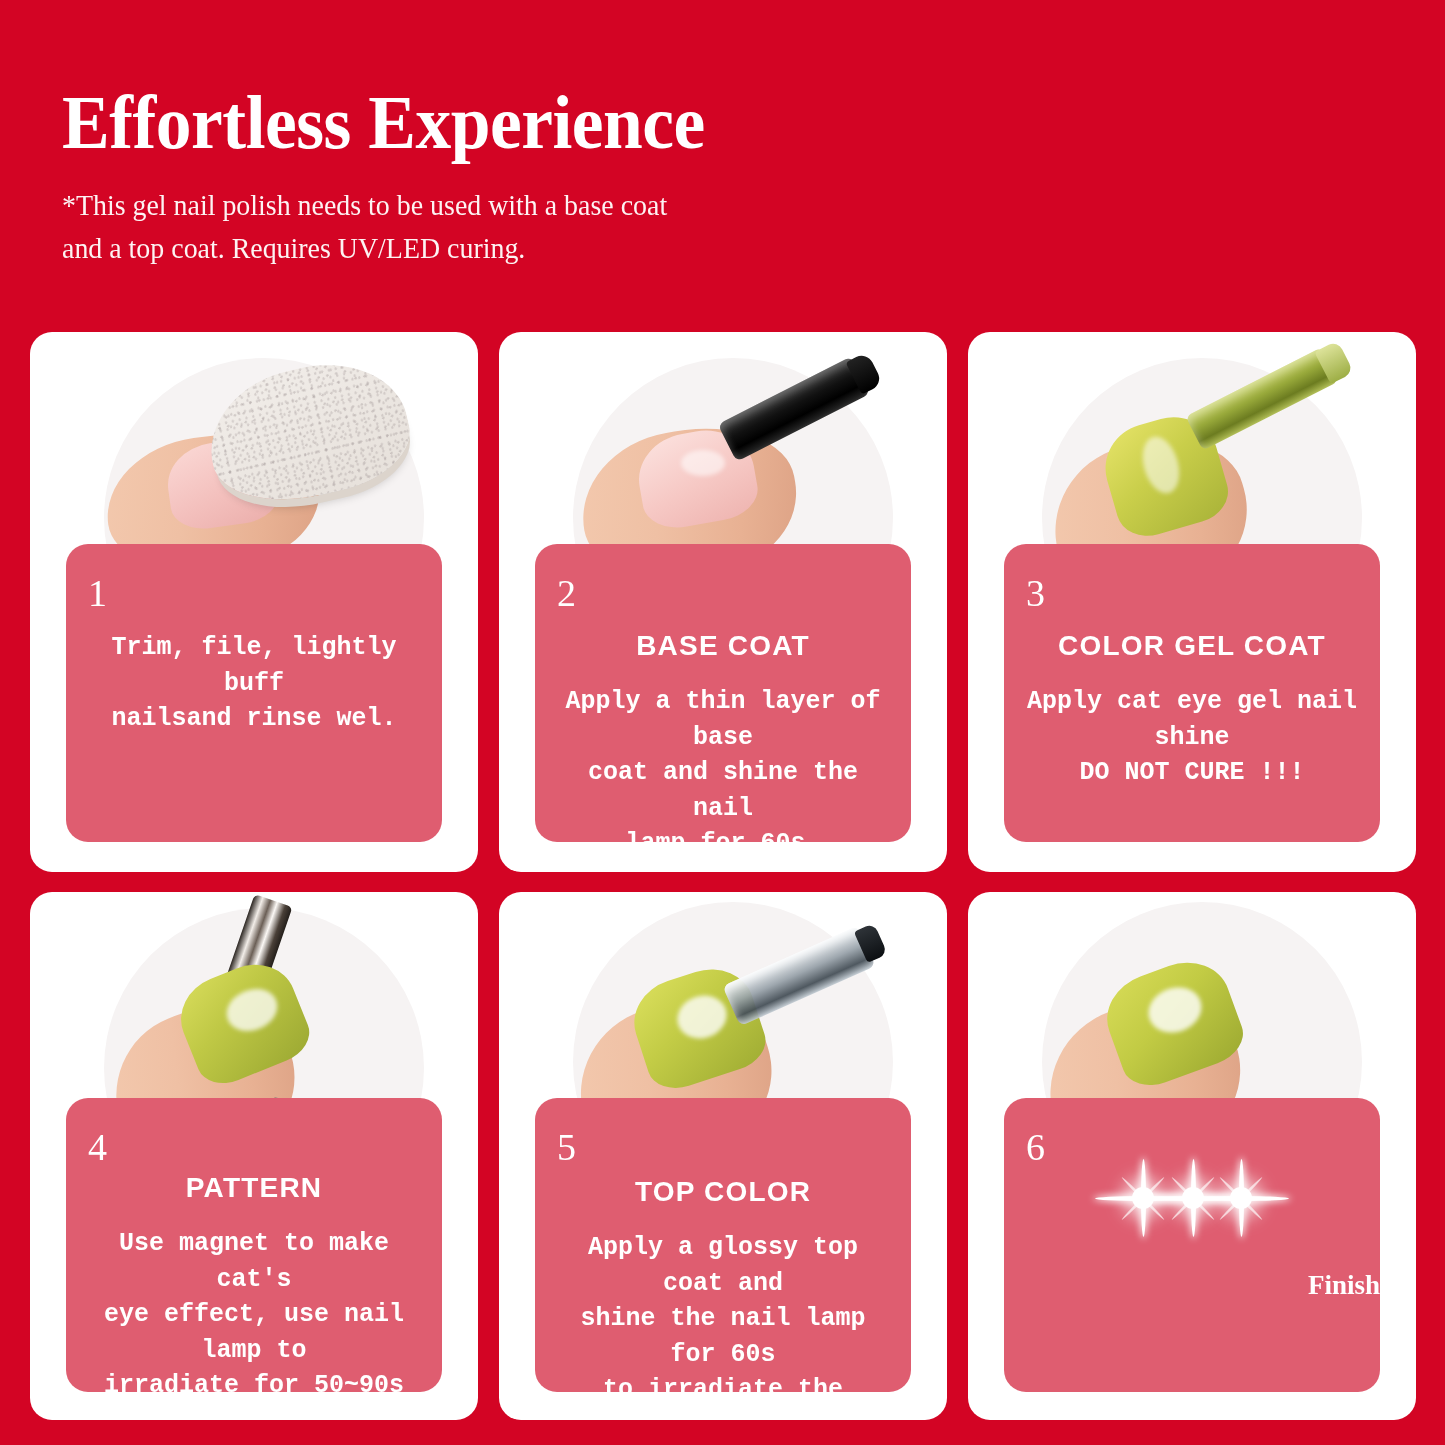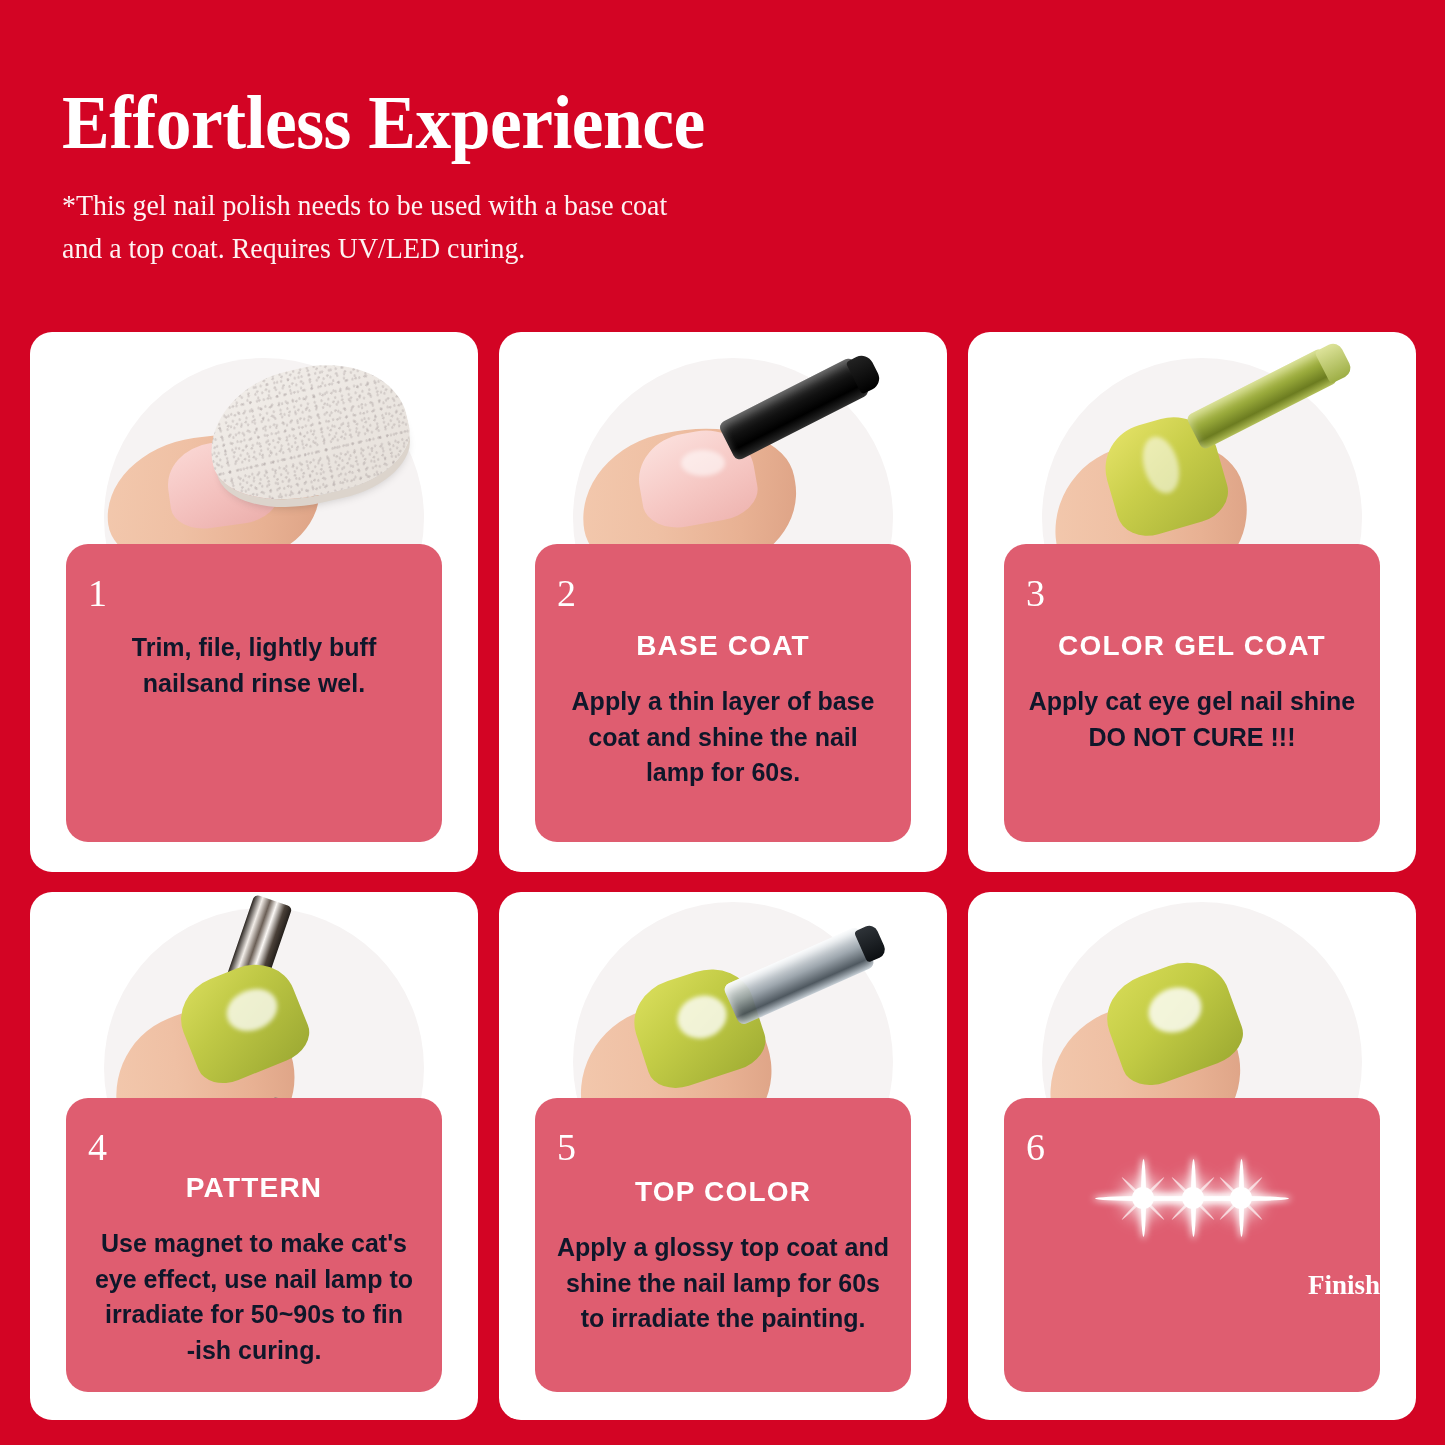--- a/index.html
+++ b/index.html
@@ -115,25 +115,25 @@
   .step-title {
     font-family: "Liberation Sans", sans-serif;
     font-weight: bold;
     font-size: 28px;
     letter-spacing: 1.2px;
     color: #FFFFFF;
     margin-bottom: 22px;
   }
 
   .step-desc {
-    font-family: Liberation Sans, sans-serif;
+    font-family: Liberation Mono, monospace;
     font-weight: bold;
     font-size: 25px;
     line-height: 1.42;
-    color: #0f172a;
+    color: #ffffff;
     white-space: pre-line;
   }
 
   
   .finish-inner {
     position: absolute;
     left: 0; right: 0;
     top: 62px;
     text-align: right;
   }

